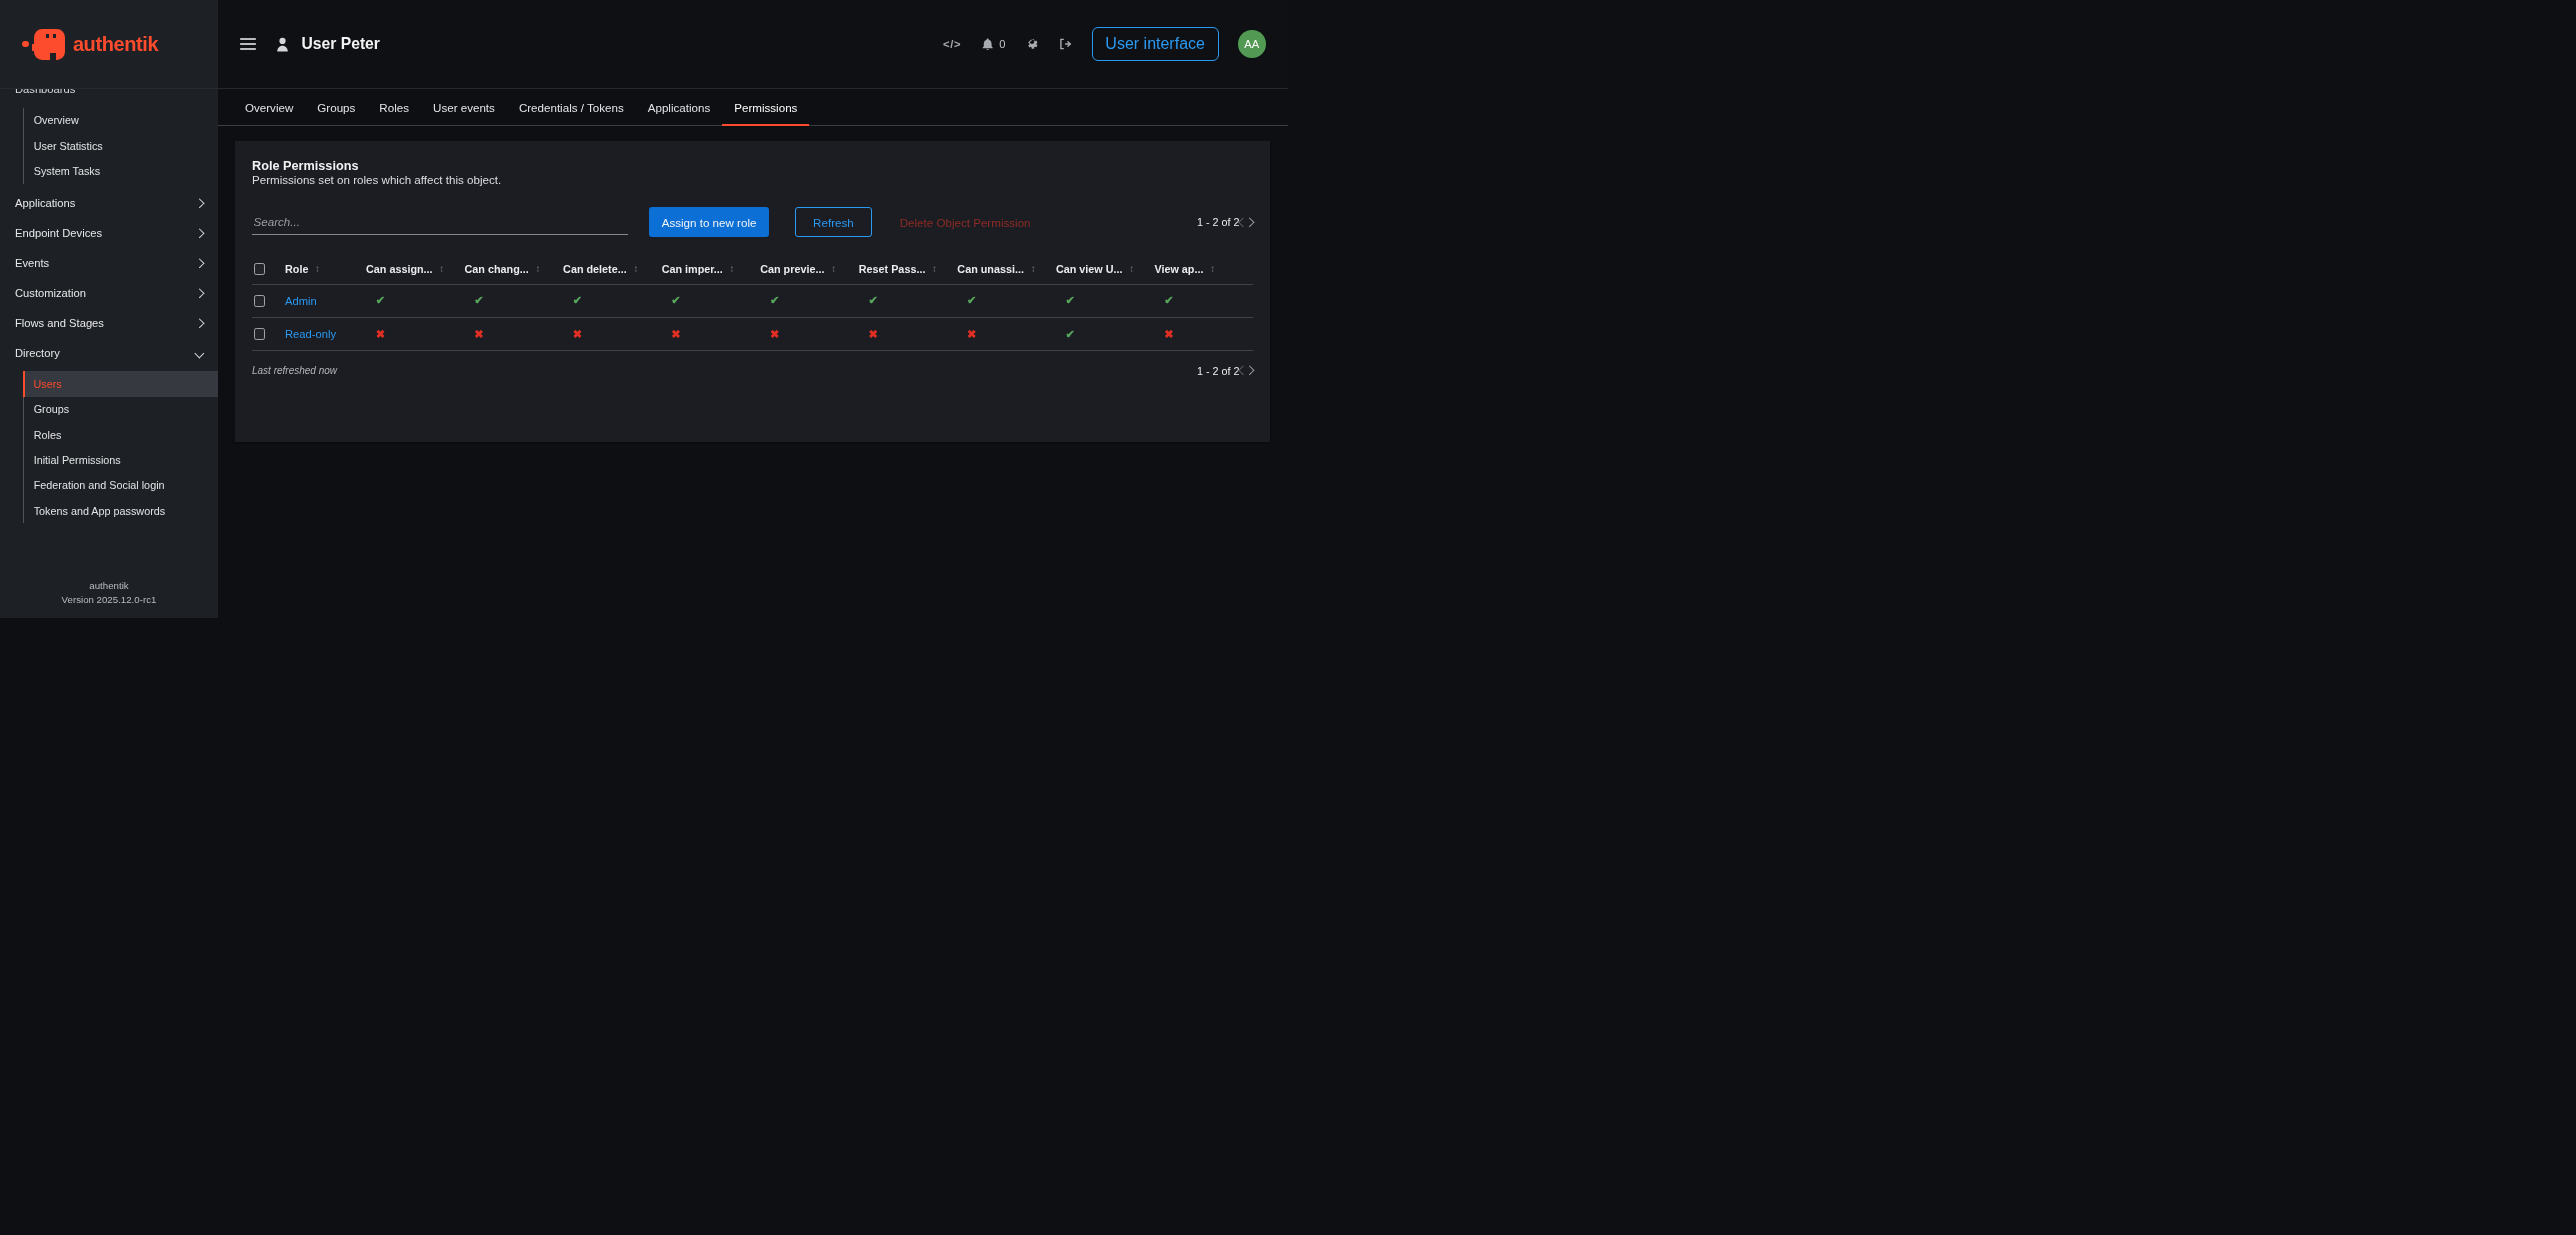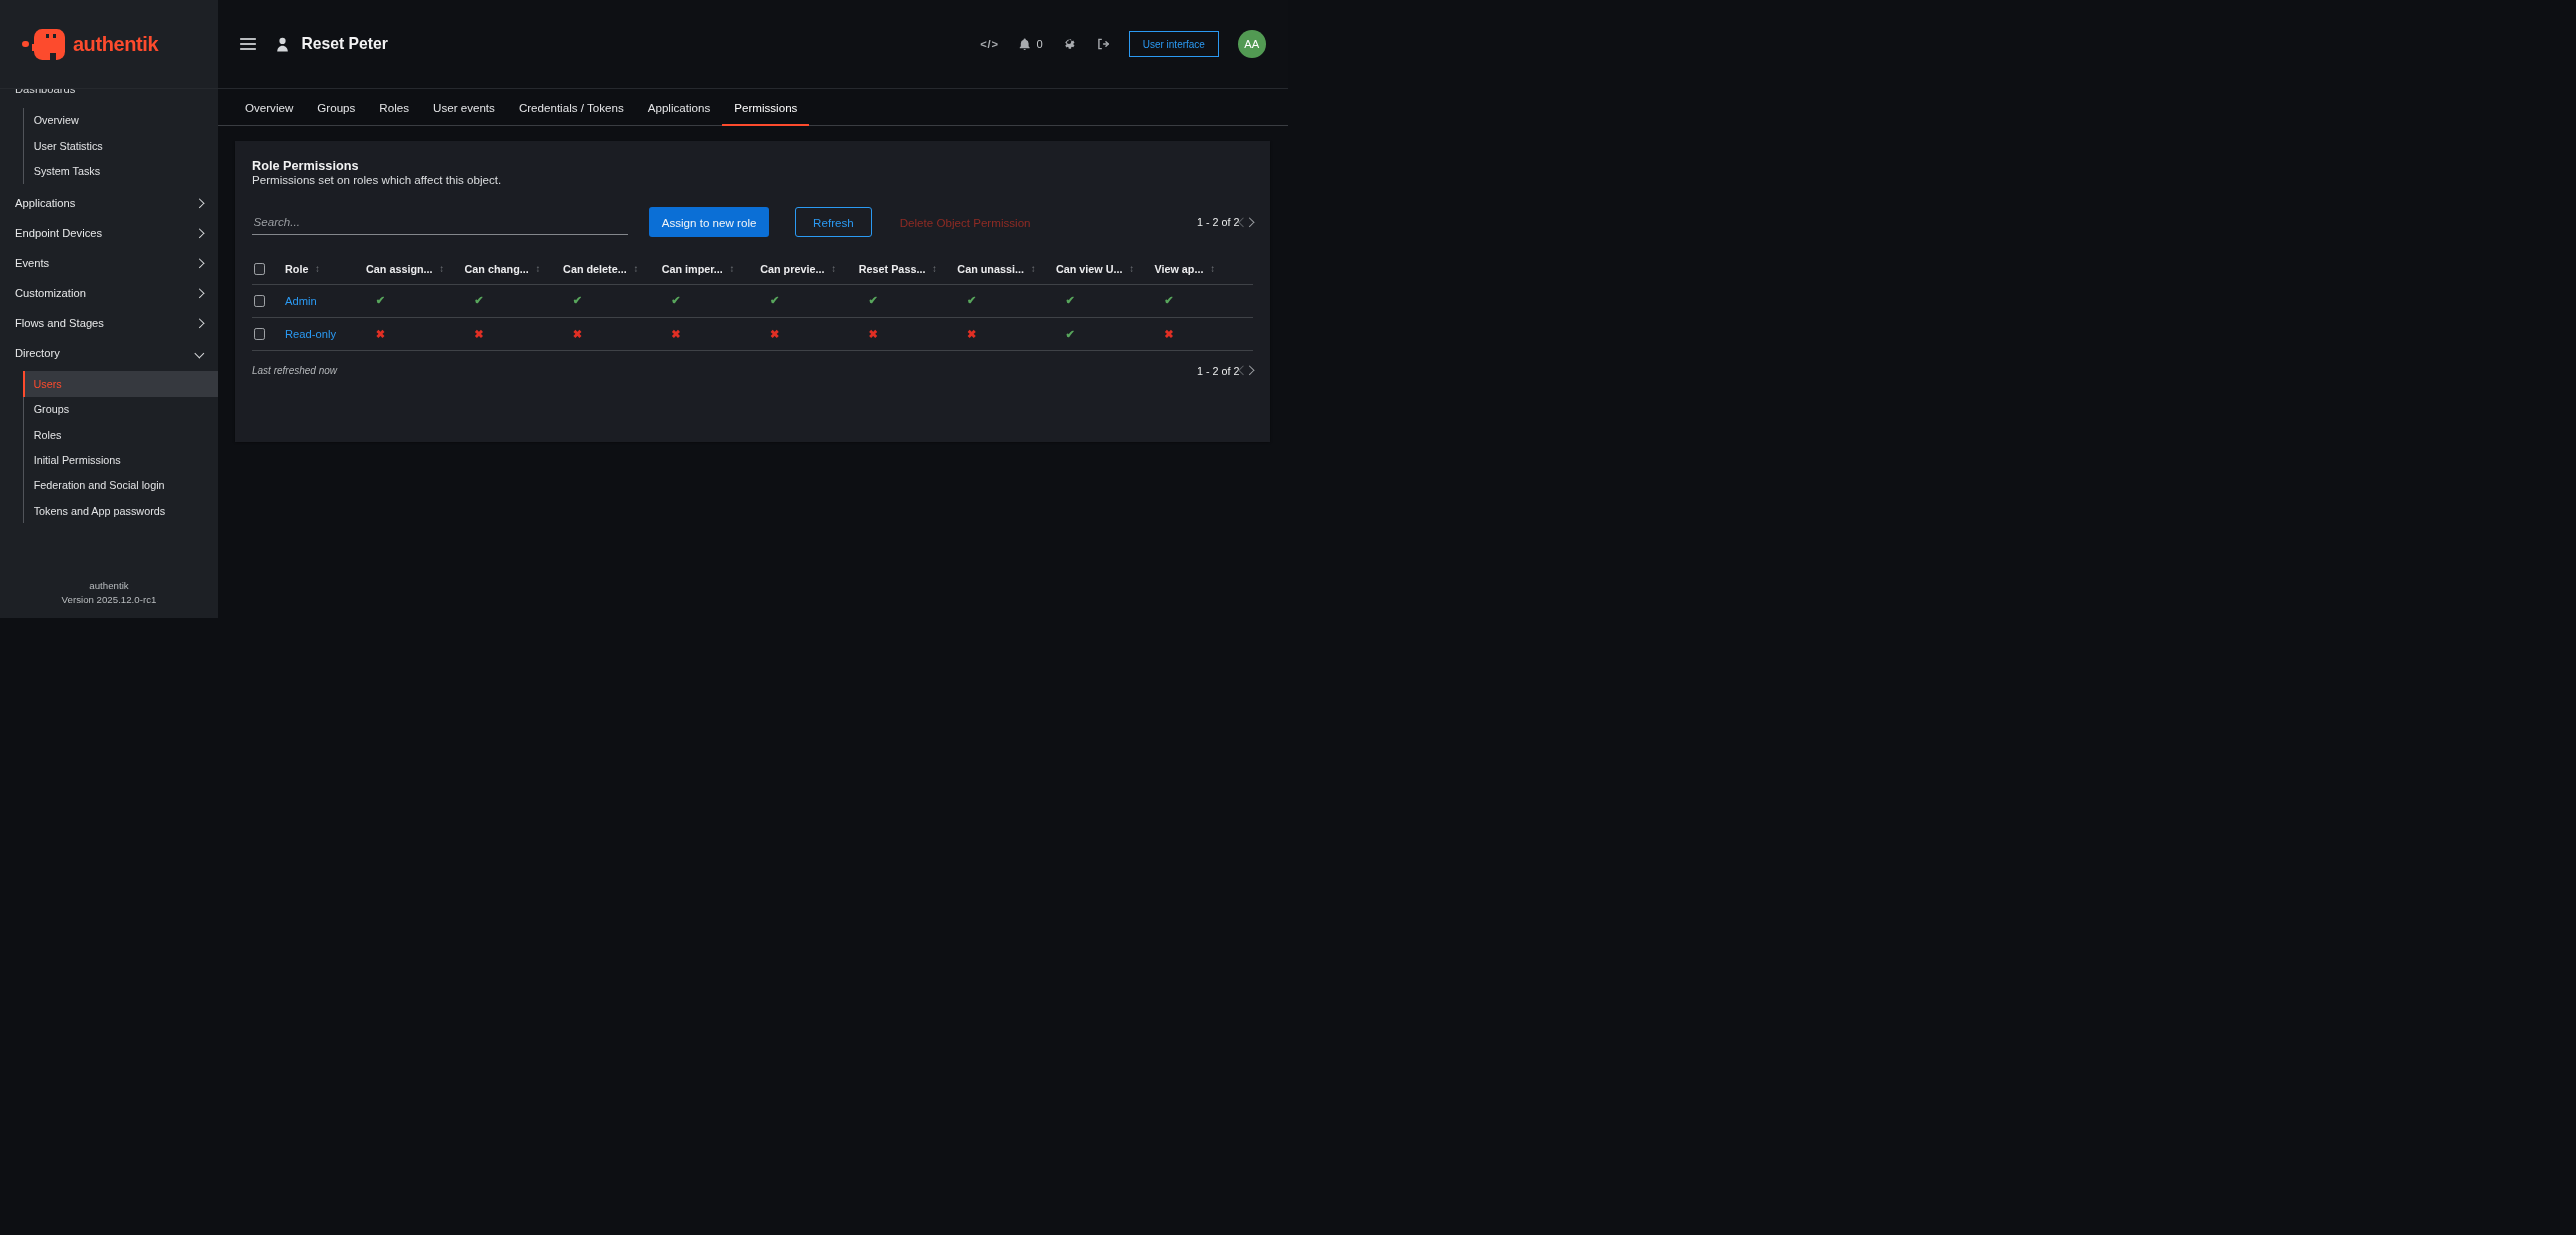--- a/index.html
+++ b/index.html
@@ -38,21 +38,21 @@
   
   .header { display:flex; align-items:center; padding:0 22.4px; border-bottom:0.7px solid #26292e; background:#0e1014; }
   .hamburger { display:flex; flex-direction:column; gap:3px; cursor:pointer; margin-right:18px; }
   .hamburger span { width:15.7px; height:2.2px; background:#b9bcbf; border-radius:0.7px; }
   .person-icon { margin-right:10.4px; }
   .page-title { font-size:15.7px; font-weight:bold; color:#f2f2f3; }
   .header-right { margin-left:auto; display:flex; align-items:center; gap:19.4px; }
   .api-icon { font-size:11.2px; font-weight:bold; color:#a8abaf; letter-spacing:0.7px; cursor:pointer; }
   .bell-wrap { display:flex; align-items:center; gap:5.2px; cursor:pointer; color:#c4c7ca; font-size:11.2px; }
   .gear-icon, .signout-icon { cursor:pointer; }
-  .ui-button { background:transparent; border:0.7px solid #2b9af3; color:#2b9af3; font-family:inherit; font-size:10px; padding:6.7px 12.7px; border-radius:0; cursor:pointer; }
+  .ui-button { background:transparent; border:0.7px solid #2b9af3; color:#2b9af3; font-family:inherit; font-size:16px; padding:6.7px 12.7px; border-radius:6px; cursor:pointer; }
   .avatar { width:27.6px; height:27.6px; border-radius:50%; background:#529a53; color:#fff; font-size:11.2px; display:flex; align-items:center; justify-content:center; cursor:pointer; }
 
   
   .main { background:#0d0f13; overflow:hidden; display:flex; flex-direction:column; }
   .tabbar { display:flex; padding-left:15px; border-bottom:0.7px solid #3a3d42; height:37px; align-items:stretch; background:#0d0f13; }
   .tab { display:flex; align-items:center; padding:0 12px; font-size:11.6px; color:#e4e5e7; cursor:pointer; position:relative; }
   .tab.active { color:#fff; }
   .tab.active::after { content:""; position:absolute; left:0; right:0; bottom:-0.7px; height:2.2px; background:#fd4b2d; }
 
   .card { margin:15px 17px; background:#1b1d23; box-shadow:0 0.7px 2.2px rgba(0,0,0,.5); padding:18px 17px 19.4px 17px; width:1035px; min-height:301px; }
@@ -161,21 +161,21 @@
         <span></span>
         <span></span>
         <span></span>
       </div>
     <span class="person-icon">
       <svg width="17" height="17" viewBox="0 0 24 24" fill="#d4d7da">
           <circle cx="12" cy="7" r="4.4"></circle>
           <path d="M4.5 22c0-5 3.3-8.4 7.5-8.4s7.5 3.4 7.5 8.4z"></path>
         </svg>
     </span>
-    <h1 class="page-title">Reset Peter</h1>
+    <h1 class="page-title">User Peter</h1>
 
     <div class="header-right">
       <span class="api-icon">&lt;/&gt;</span>
       <span class="bell-wrap">
         <svg width="13.4" height="14" viewBox="0 0 24 24" fill="#a8abaf">
             <path d="M12 2a2 2 0 0 1 2 2v.4A7 7 0 0 1 19 11v5l1.8 2.2a.8.8 0 0 1-.6 1.3H3.8a.8.8 0 0 1-.6-1.3L5 16v-5a7 7 0 0 1 5-6.6V4a2 2 0 0 1 2-2z"></path>
             <path d="M10 20.8h4a2 2 0 0 1-4 0z"></path>
           </svg>
         <span>0</span>
       </span>

